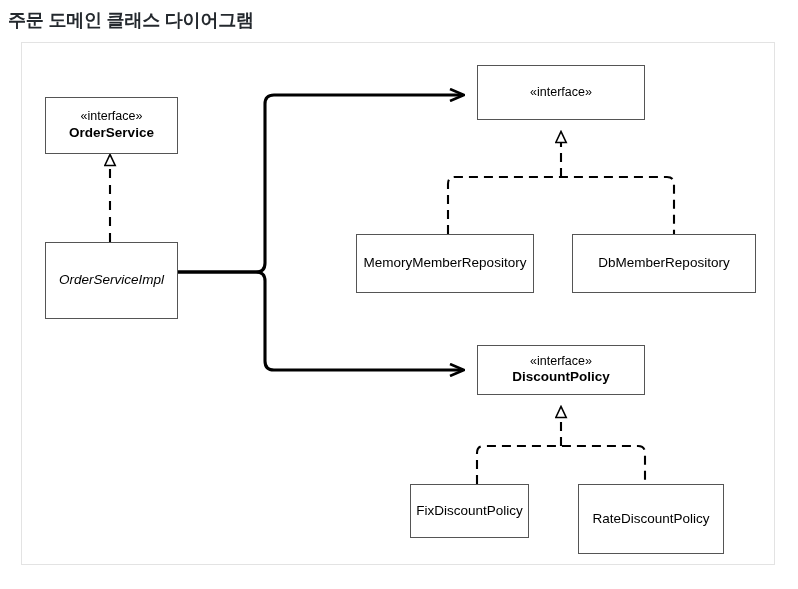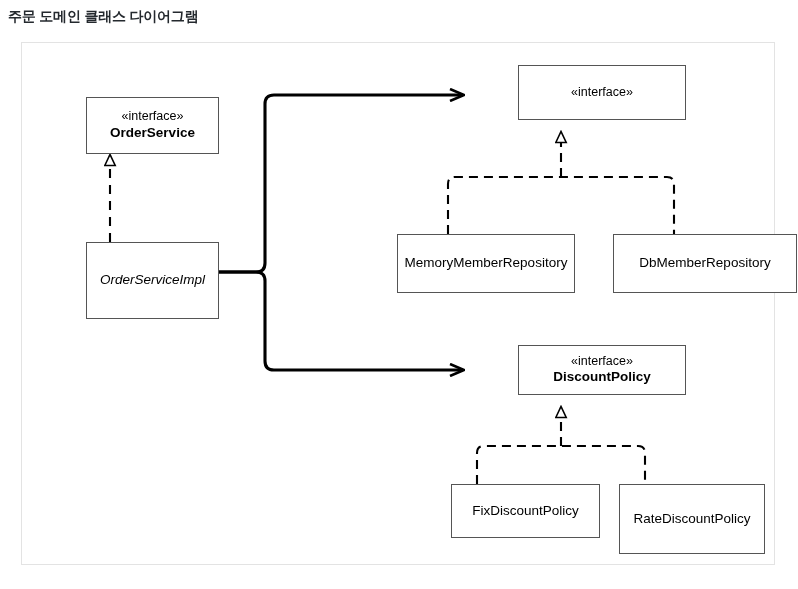--- a/index.html
+++ b/index.html
@@ -11,21 +11,21 @@
     width: 798px;
     height: 589px;
     font-family: "Liberation Sans", sans-serif;
     position: relative;
     overflow: hidden;
   }
   #page-title {
     position: absolute;
     left: 8px;
     top: 8px;
-    font-size: 14px;
+    font-size: 18px;
     font-weight: bold;
     color: #24292e;
     letter-spacing: -0.2px;
     white-space: nowrap;
   }
   #diagram-frame {
     position: absolute;
     left: 21px;
     top: 42px;
     width: 754px;
@@ -47,21 +47,20 @@
     box-sizing: border-box;
     border: 1.4px solid #555555;
     background: #ffffff;
     display: flex;
     flex-direction: column;
     align-items: center;
     justify-content: center;
     text-align: center;
     color: #000000;
     line-height: 1.25;
-    margin-left: 41px;
   }
   .stereotype {
     font-size: 12.5px;
     font-weight: normal;
     color: #000000;
     display: block;
   }
   .cls-name-bold {
     font-size: 13.5px;
     font-weight: bold;
@@ -134,19 +133,19 @@
 
 <div class="uml-box" style="left:572px; top:234px; width:184px; height:59px;">
   <span class="cls-name">DbMemberRepository</span>
 </div>
 
 <div class="uml-box" style="left:477px; top:345px; width:168px; height:50px;">
   <span class="stereotype">«interface»</span>
   <span class="cls-name-bold">DiscountPolicy</span>
 </div>
 
-<div class="uml-box" style="left:410px; top:484px; width:149px; height:54px;">
+<div class="uml-box" style="left:410px; top:484px; width:119px; height:54px;">
   <span class="cls-name">FixDiscountPolicy</span>
 </div>
 
 <div class="uml-box" style="left:578px; top:484px; width:146px; height:70px;">
   <span class="cls-name">RateDiscountPolicy</span>
 </div>
 
 </body></html>

